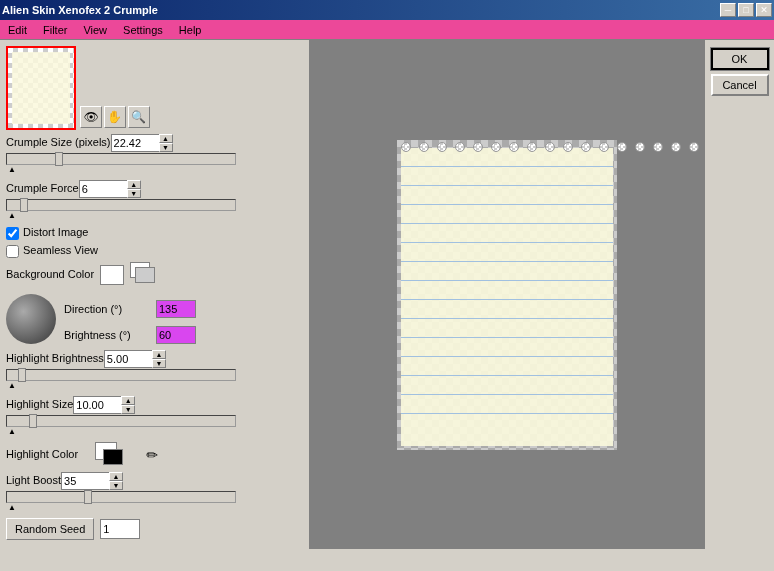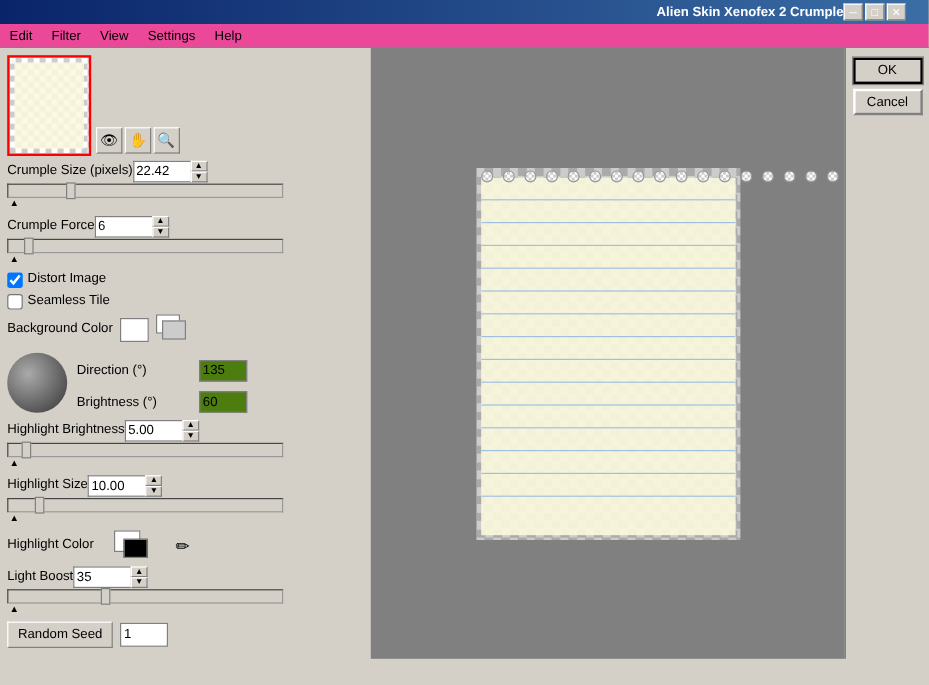--- a/index.html
+++ b/index.html
@@ -2,24 +2,24 @@
 <html><head>
   <meta charset="utf-8">
   <style>
     * { box-sizing: border-box; margin: 0; padding: 0; }
     body { font-family: 'Tahoma', 'Arial', sans-serif; font-size: 11px; background: #d4d0c8; color: #000; width: 774px; height: 571px; overflow: hidden; }
     
     
     .title-bar {
       background: linear-gradient(to right, #0a246a, #3a6ea5);
       color: white;
-      padding: 3px 19px;
-      display: flex;
-      align-items: center;
-      justify-content: flex-end;
+      padding: 3px 2px;
+      display: flex;
+      align-items: center;
+      justify-content: space-between;
       height: 20px;
     }
     .title-bar-text { font-size: 11px; font-weight: bold; }
     .title-bar-buttons { display: flex; gap: 2px; }
     .title-btn {
       width: 16px; height: 14px;
       background: #d4d0c8;
       border: 1px solid #808080;
       border-top-color: #fff;
       border-left-color: #fff;
@@ -190,27 +190,27 @@
       border-radius: 50%;
       background: radial-gradient(circle at 35% 35%, #aaa, #333);
       flex-shrink: 0;
     }
     .dir-incl-labels {
       display: flex;
       flex-direction: column;
       gap: 8px;
       margin-top: 6px;
     }
-    .dir-row { display: flex; align-items: center; gap: 22px; }
+    .dir-row { display: flex; align-items: center; gap: 12px; }
     .dir-label { font-size: 11px; min-width: 80px; }
     .dir-input {
       width: 40px;
       height: 18px;
       border: 1px solid #808080;
-      background: #4d7c0f;
+      background: #d946ef;
       padding: 0 2px;
       font-size: 11px;
     }
 
     
     .highlight-color-row {
       display: flex;
       align-items: center;
       gap: 17px;
       margin-bottom: 4px;
@@ -464,21 +464,21 @@
       <div class="arrow-indicator">▲</div>
     </div>
 
     <div class="checkbox-row">
       <input type="checkbox" checked="" style="">
       <label class="section-label">Distort Image</label>
     </div>
 
     <div class="checkbox-row">
       <input type="checkbox" style="">
-      <label class="section-label">Seamless Tile</label>
+      <label class="section-label">Seamless View</label>
     </div>
 
     <div class="bg-color-row">
       <span class="section-label">Background Color</span>
       <div class="color-swatch color-swatch-white"></div>
       <div class="color-swatches-compound">
         <div class="color-swatch-top" style="background:#fff;"></div>
         <div class="color-swatch-bottom" style="background:#ccc;"></div>
       </div>
     </div>

